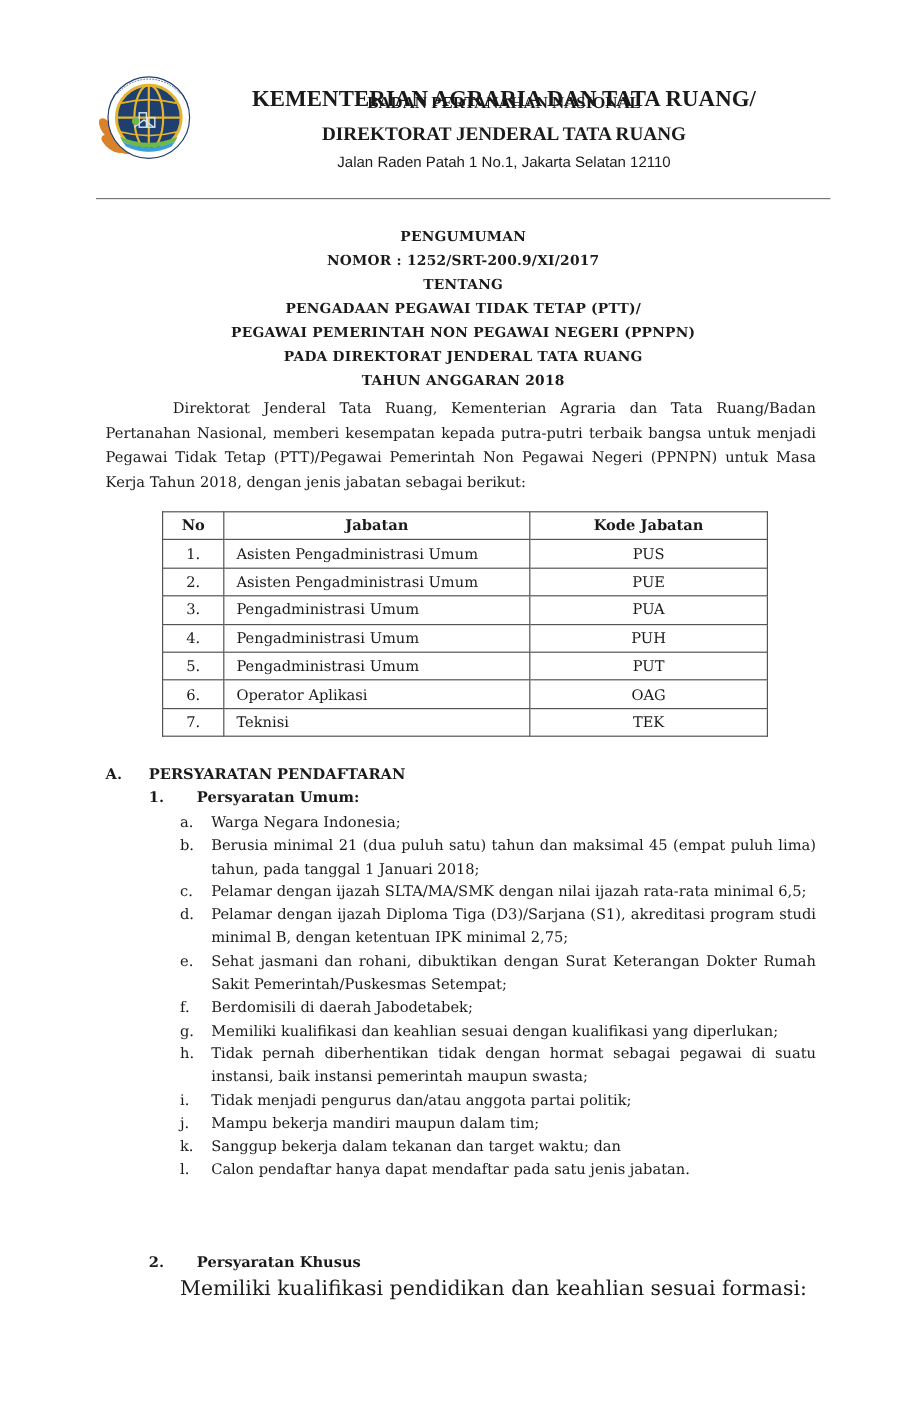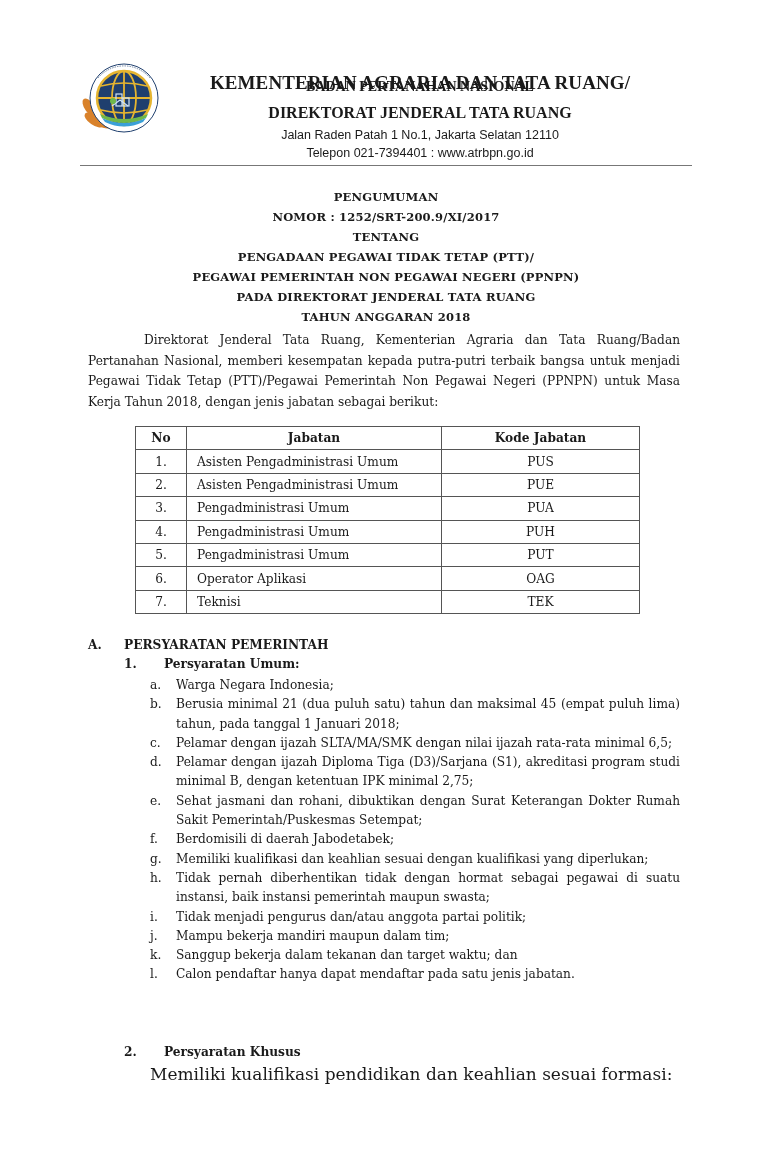--- a/index.html
+++ b/index.html
@@ -84,21 +84,20 @@
       <path d="M26 60 Q48 70 70 60 L67 64 Q48 73 29 64 Z" fill="#3aa0d8"></path>
 
       <path d="M22 20 A34 34 0 0 1 74 20" fill="none" stroke="#1f3f6e" stroke-width="0.6" stroke-dasharray="1.5 1"></path>
     </svg>
   </div>
 
   <div class="lh-line1">KEMENTERIAN AGRARIA DAN TATA RUANG/</div>
   <div class="lh-line2">BADAN PERTANAHAN NASIONAL</div>
   <div class="lh-line3">DIREKTORAT JENDERAL TATA RUANG</div>
   <div class="lh-addr">Jalan Raden Patah 1 No.1, Jakarta Selatan 12110</div>
-  <div class="lh-tel">Telepon 021-7394401 : www.atrbpn.go.id</div>
   <div class="lh-rule"></div>
 
   <div class="title t1">PENGUMUMAN</div>
   <div class="title t2">NOMOR : 1252/SRT-200.9/XI/2017</div>
   <div class="title t3">TENTANG</div>
   <div class="title t4">PENGADAAN PEGAWAI TIDAK TETAP (PTT)/</div>
   <div class="title t5">PEGAWAI PEMERINTAH NON PEGAWAI NEGERI (PPNPN)</div>
   <div class="title t6">PADA DIREKTORAT JENDERAL TATA RUANG</div>
   <div class="title t7">TAHUN ANGGARAN 2018</div>
 
@@ -145,21 +144,21 @@
       </tr>
       <tr>
         <td class="no">7.</td>
         <td class="jab">Teknisi</td>
         <td class="kode">TEK</td>
       </tr>
     </tbody>
   </table>
 
   <div class="secA-letter">A.</div>
-  <div class="secA-title">PERSYARATAN PEMERINTAH</div>
+  <div class="secA-title">PERSYARATAN PENDAFTARAN</div>
 
   <div class="sub-num s1">1.</div>
   <div class="sub-title s1">Persyaratan Umum:</div>
 
   <div class="items">
     <div class="item">
         <span class="lbl">a.</span>
         <span class="txt">Warga Negara Indonesia;</span>
       </div>
     <div class="item">

